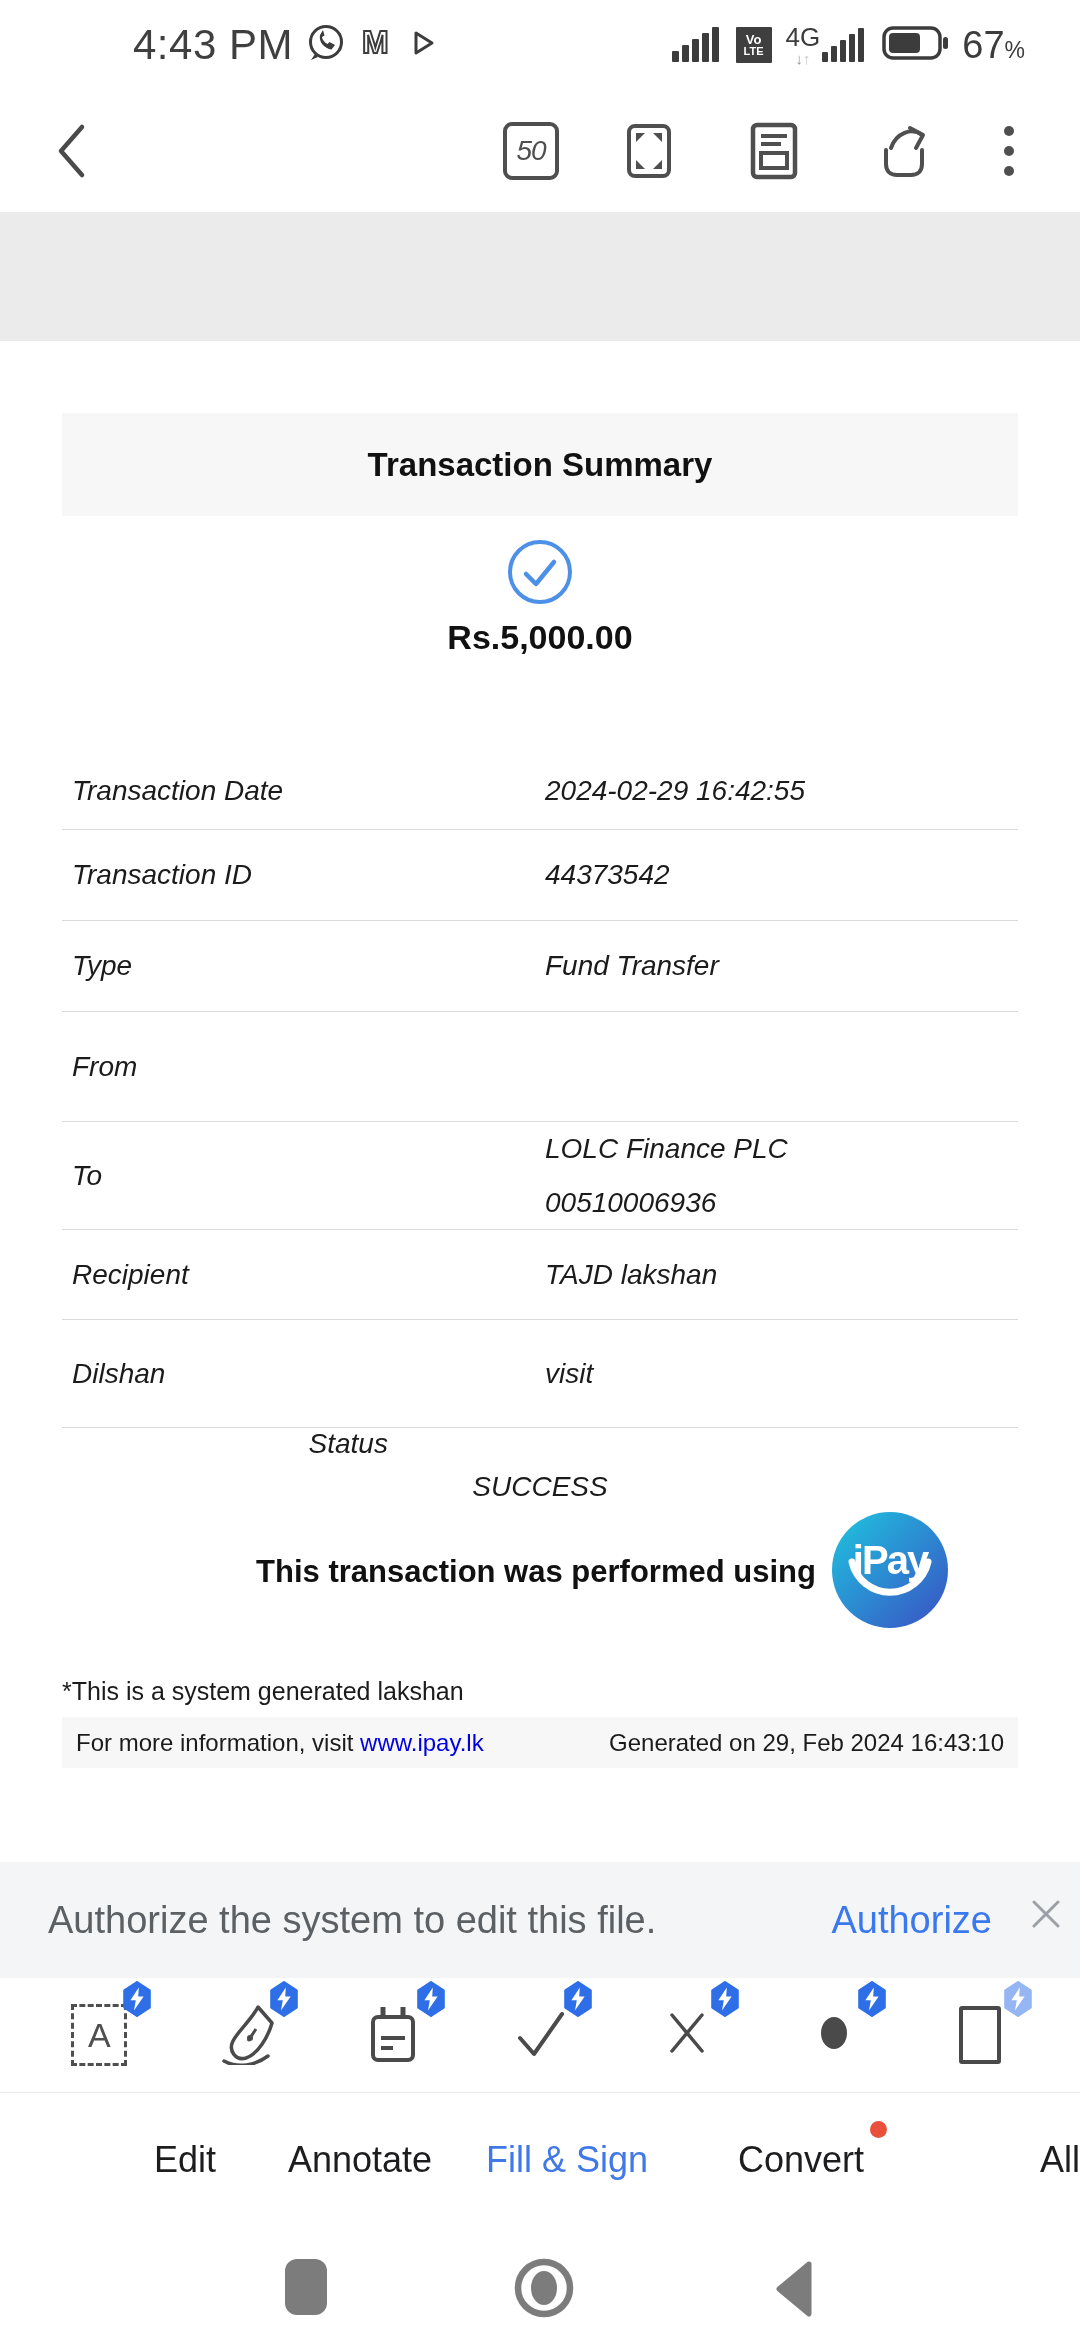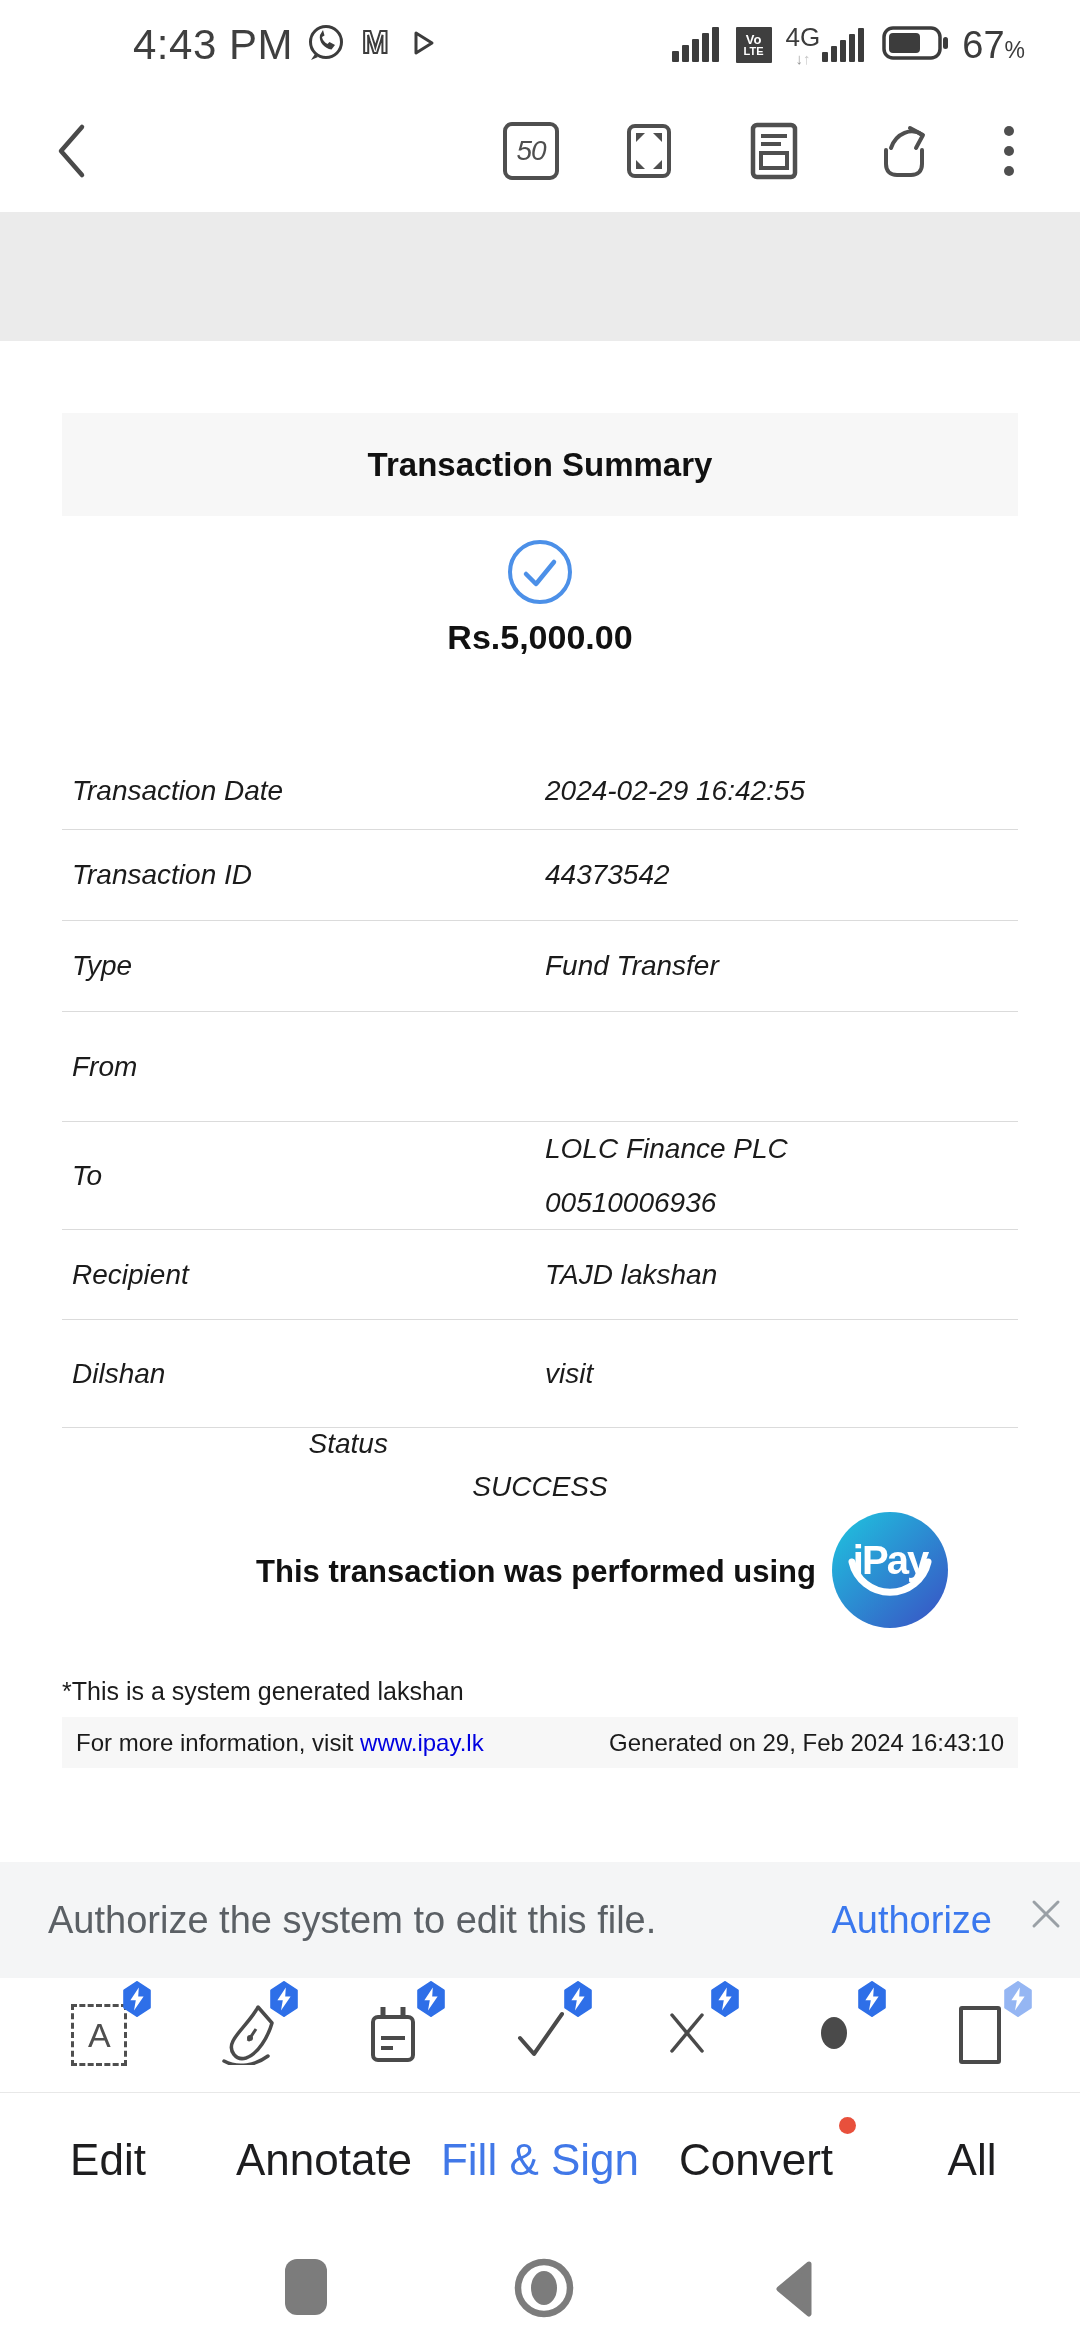--- a/index.html
+++ b/index.html
@@ -65,21 +65,21 @@
                 display:flex;align-items:center;justify-content:space-around;padding:0 26px;box-sizing:border-box;}
   .tool-cell{position:relative;display:flex;align-items:center;justify-content:center;width:110px;height:100px;}
   .tool-badge{position:absolute;top:-4px;right:2px;}
   .tool-badge.faded{opacity:0.5;}
   .textfield-box{width:56px;height:62px;border:3px dashed #4f4f4f;display:flex;align-items:center;justify-content:center;
                  font-size:34px;color:#4f4f4f;box-sizing:border-box;}
   .rect-tool{width:42px;height:58px;border:4px solid #4a4a4a;border-radius:3px;box-sizing:border-box;}
 
   
   .tab-bar{position:absolute;left:0;top:2094px;width:1080px;height:131px;background:#fff;display:flex;align-items:center;}
-  .tab{flex:1;text-align:center;font-size:44px;color:#1d1d1f;position:relative;cursor:pointer;}
+  .tab{flex:1;text-align:right;font-size:36px;color:#1d1d1f;position:relative;cursor:pointer;}
   .tab.active{color:#4178e8;}
   .tab .dot{position:absolute;top:-18px;margin-left:6px;width:17px;height:17px;border-radius:50%;background:#e8503c;display:inline-block;}
 
   
   .nav-bar{position:absolute;left:0;top:2225px;width:1080px;height:115px;background:#fff;}
   .nav-recents{position:absolute;left:285px;top:34px;width:42px;height:56px;background:#7c7c7c;border-radius:12px;cursor:pointer;}
   .nav-home{position:absolute;left:513px;top:32px;cursor:pointer;}
   .nav-back{position:absolute;left:771px;top:33px;cursor:pointer;}
 </style>
 </head>

